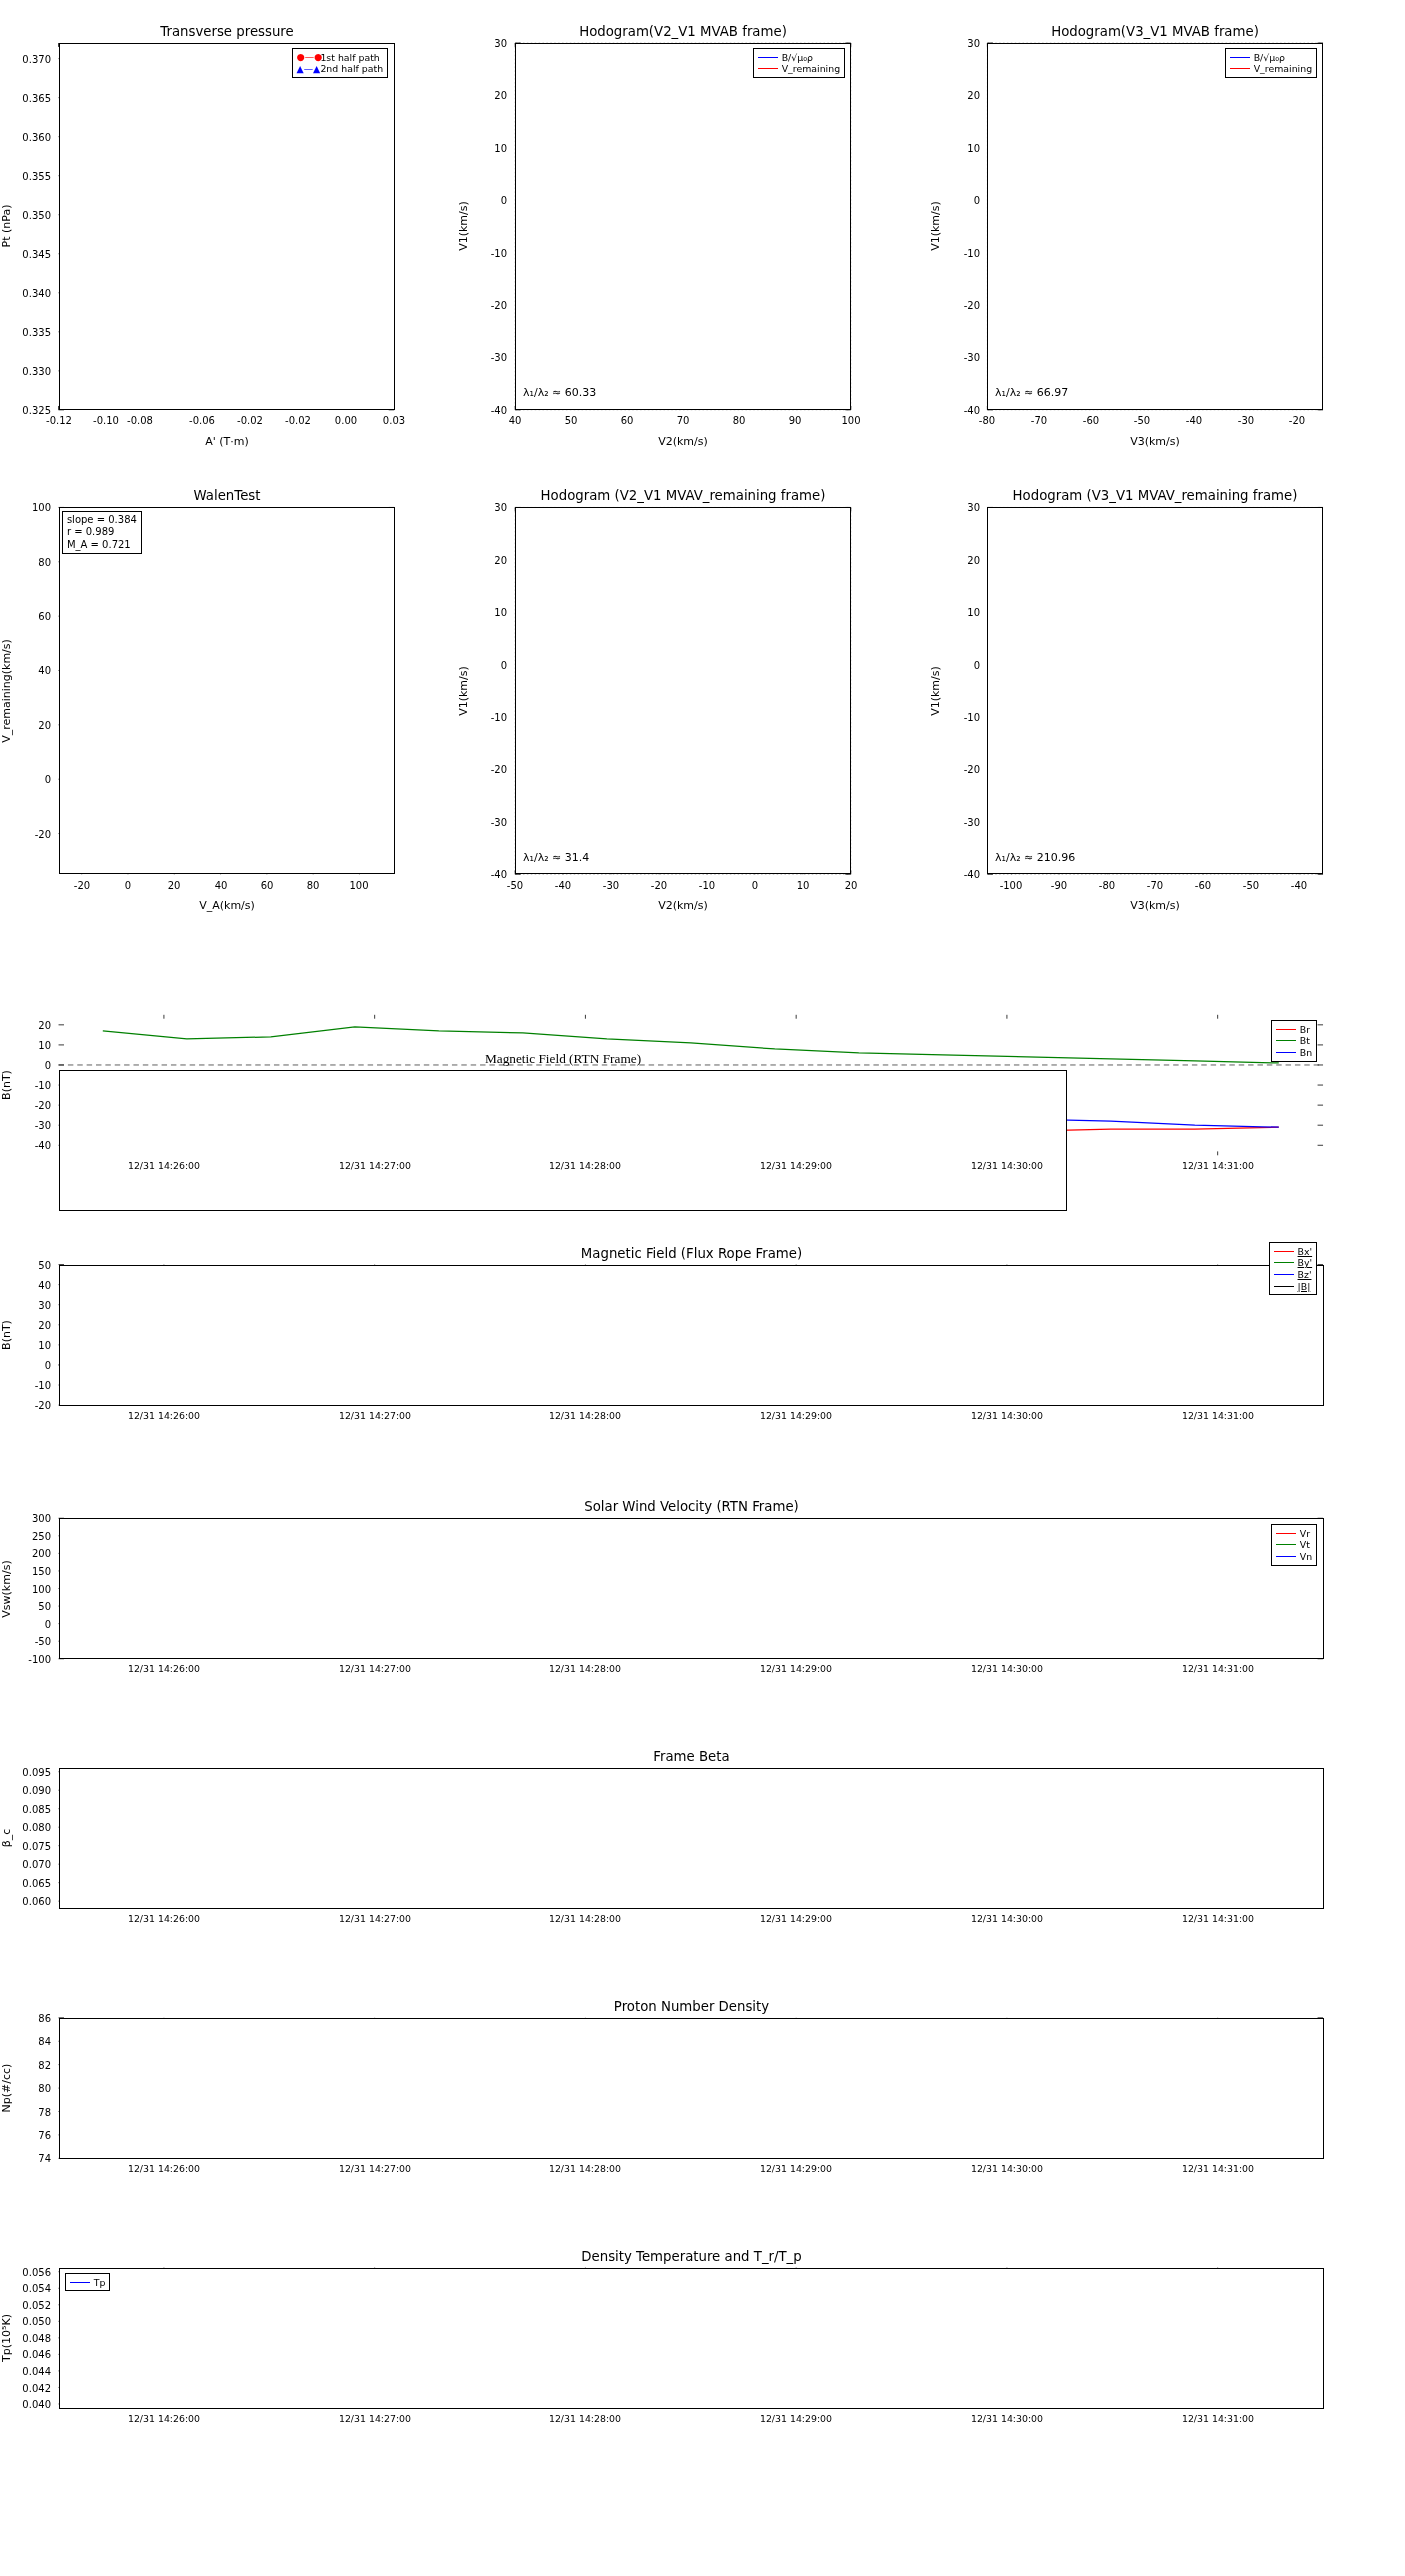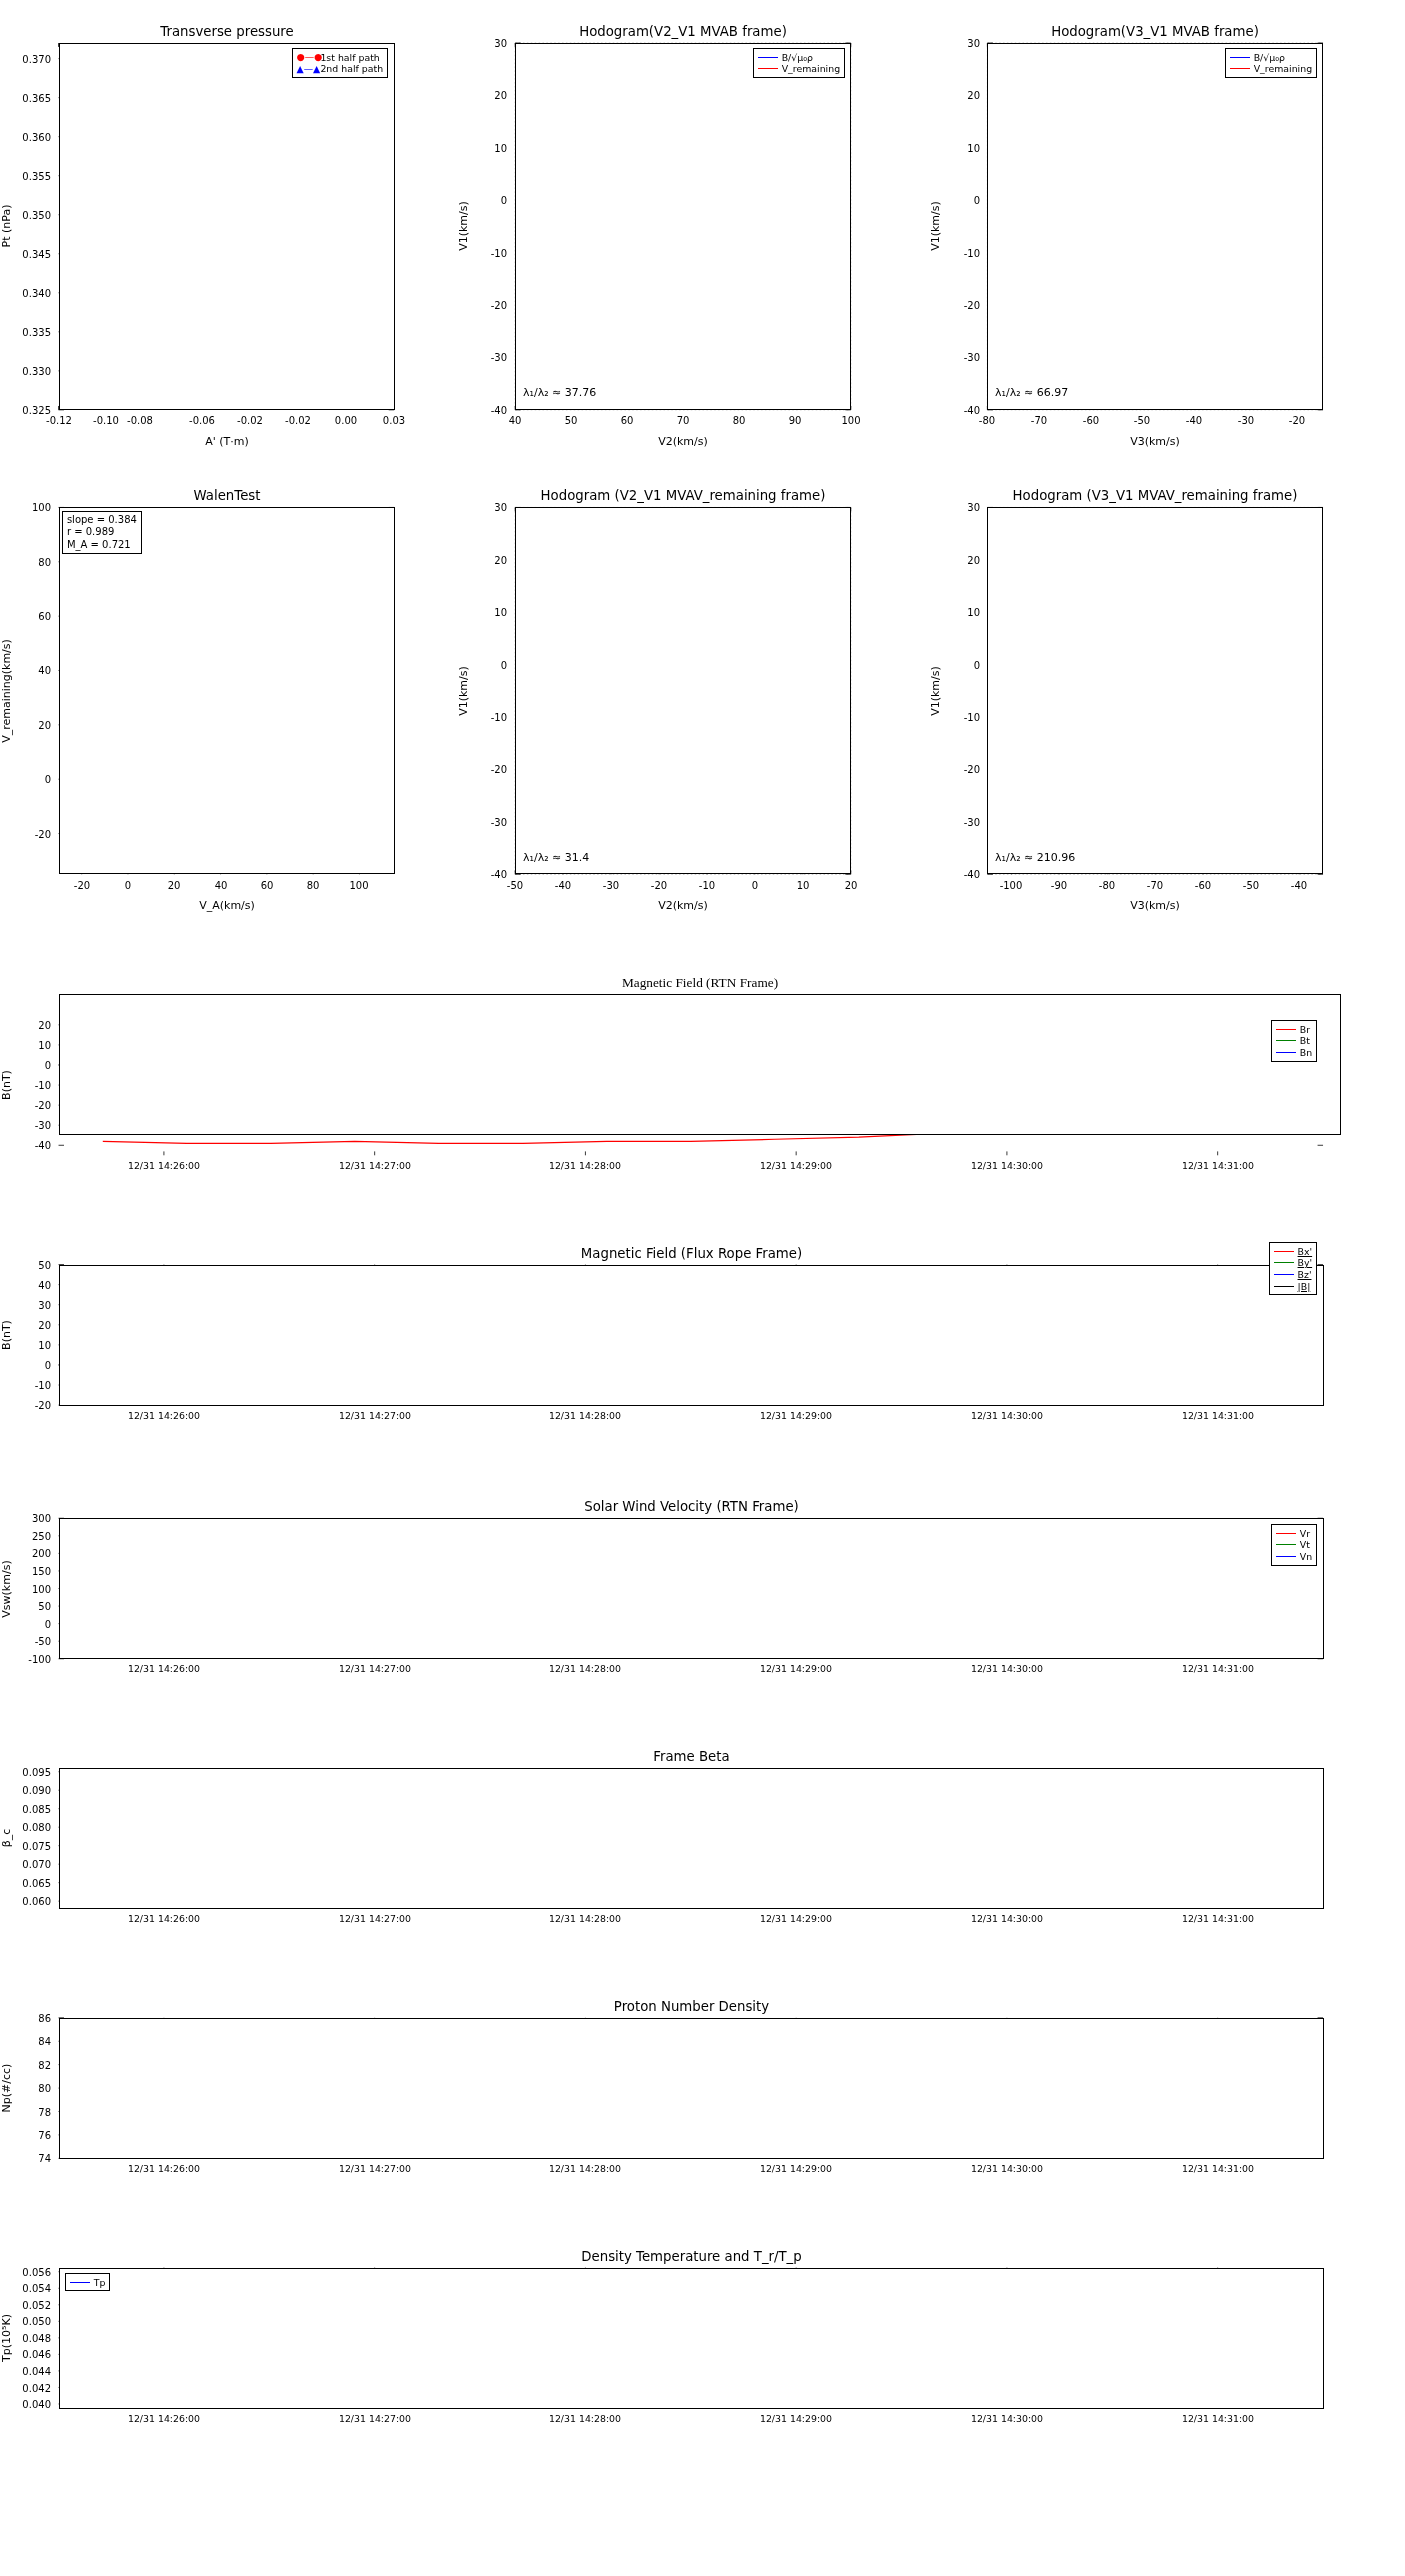--- a/index.html
+++ b/index.html
@@ -708,21 +708,21 @@
       <div class="legend" style="right: 560px; top: 48px;">
         <div class="row">
           <span class="swatch" style="border-top-color: rgb(0, 0, 255);"></span>
           <span>B/√μ₀ρ</span>
         </div>
         <div class="row">
           <span class="swatch" style="border-top-color: rgb(255, 0, 0);"></span>
           <span>V_remaining</span>
         </div>
       </div>
-      <div class="annot" style="left: 523px; top: 386px;">λ₁/λ₂ ≈ 37.76</div>
+      <div class="annot" style="left: 523px; top: 386px;">λ₁/λ₂ ≈ 60.33</div>
       <div class="axes" style="left: 987px; top: 43px; width: 336px; height: 367px;">
         <div class="title">Hodogram(V3_V1 MVAB frame)</div>
       </div>
       <div class="tick xtick" style="left: 987px; top: 415px;">-80</div>
       <div class="tick xtick" style="left: 1039px; top: 415px;">-70</div>
       <div class="tick xtick" style="left: 1091px; top: 415px;">-60</div>
       <div class="tick xtick" style="left: 1142px; top: 415px;">-50</div>
       <div class="tick xtick" style="left: 1194px; top: 415px;">-40</div>
       <div class="tick xtick" style="left: 1246px; top: 415px;">-30</div>
       <div class="tick xtick" style="left: 1297px; top: 415px;">-20</div>
@@ -807,21 +807,21 @@
       <div class="tick ytick" style="left: 980px; top: 822px; width: 55px; margin-left: -55px;">-30</div>
       <div class="tick ytick" style="left: 980px; top: 769px; width: 55px; margin-left: -55px;">-20</div>
       <div class="tick ytick" style="left: 980px; top: 717px; width: 55px; margin-left: -55px;">-10</div>
       <div class="tick ytick" style="left: 980px; top: 665px; width: 55px; margin-left: -55px;">0</div>
       <div class="tick ytick" style="left: 980px; top: 612px; width: 55px; margin-left: -55px;">10</div>
       <div class="tick ytick" style="left: 980px; top: 560px; width: 55px; margin-left: -55px;">20</div>
       <div class="tick ytick" style="left: 980px; top: 507px; width: 55px; margin-left: -55px;">30</div>
       <div class="xlabel" style="left: 987px; top: 899px; width: 336px;">V3(km/s)</div>
       <div class="ylabel" style="left: 942px; top: 691px; transform: rotate(-90deg) translate(-50%, -100%);">V1(km/s)</div>
       <div class="annot" style="left: 995px; top: 851px;">λ₁/λ₂ ≈ 210.96</div>
-      <div class="axes" style="left: 59px; top: 994px; width: 1282px; height: 141px; font-family: Liberation Serif, serif;">
+      <div class="axes" style="left: 59px; top: 1070px; width: 1008px; height: 141px; font-family: Liberation Serif, serif;">
         <div class="title">Magnetic Field (RTN Frame)</div>
       </div>
       <div class="tick xtick xtick-sm" style="left: 164px; top: 1160px;">12/31 14:26:00</div>
       <div class="tick xtick xtick-sm" style="left: 375px; top: 1160px;">12/31 14:27:00</div>
       <div class="tick xtick xtick-sm" style="left: 585px; top: 1160px;">12/31 14:28:00</div>
       <div class="tick xtick xtick-sm" style="left: 796px; top: 1160px;">12/31 14:29:00</div>
       <div class="tick xtick xtick-sm" style="left: 1007px; top: 1160px;">12/31 14:30:00</div>
       <div class="tick xtick xtick-sm" style="left: 1218px; top: 1160px;">12/31 14:31:00</div>
       <div class="tick ytick" style="left: 51px; top: 1145px; width: 55px; margin-left: -55px;">-40</div>
       <div class="tick ytick" style="left: 51px; top: 1125px; width: 55px; margin-left: -55px;">-30</div>

